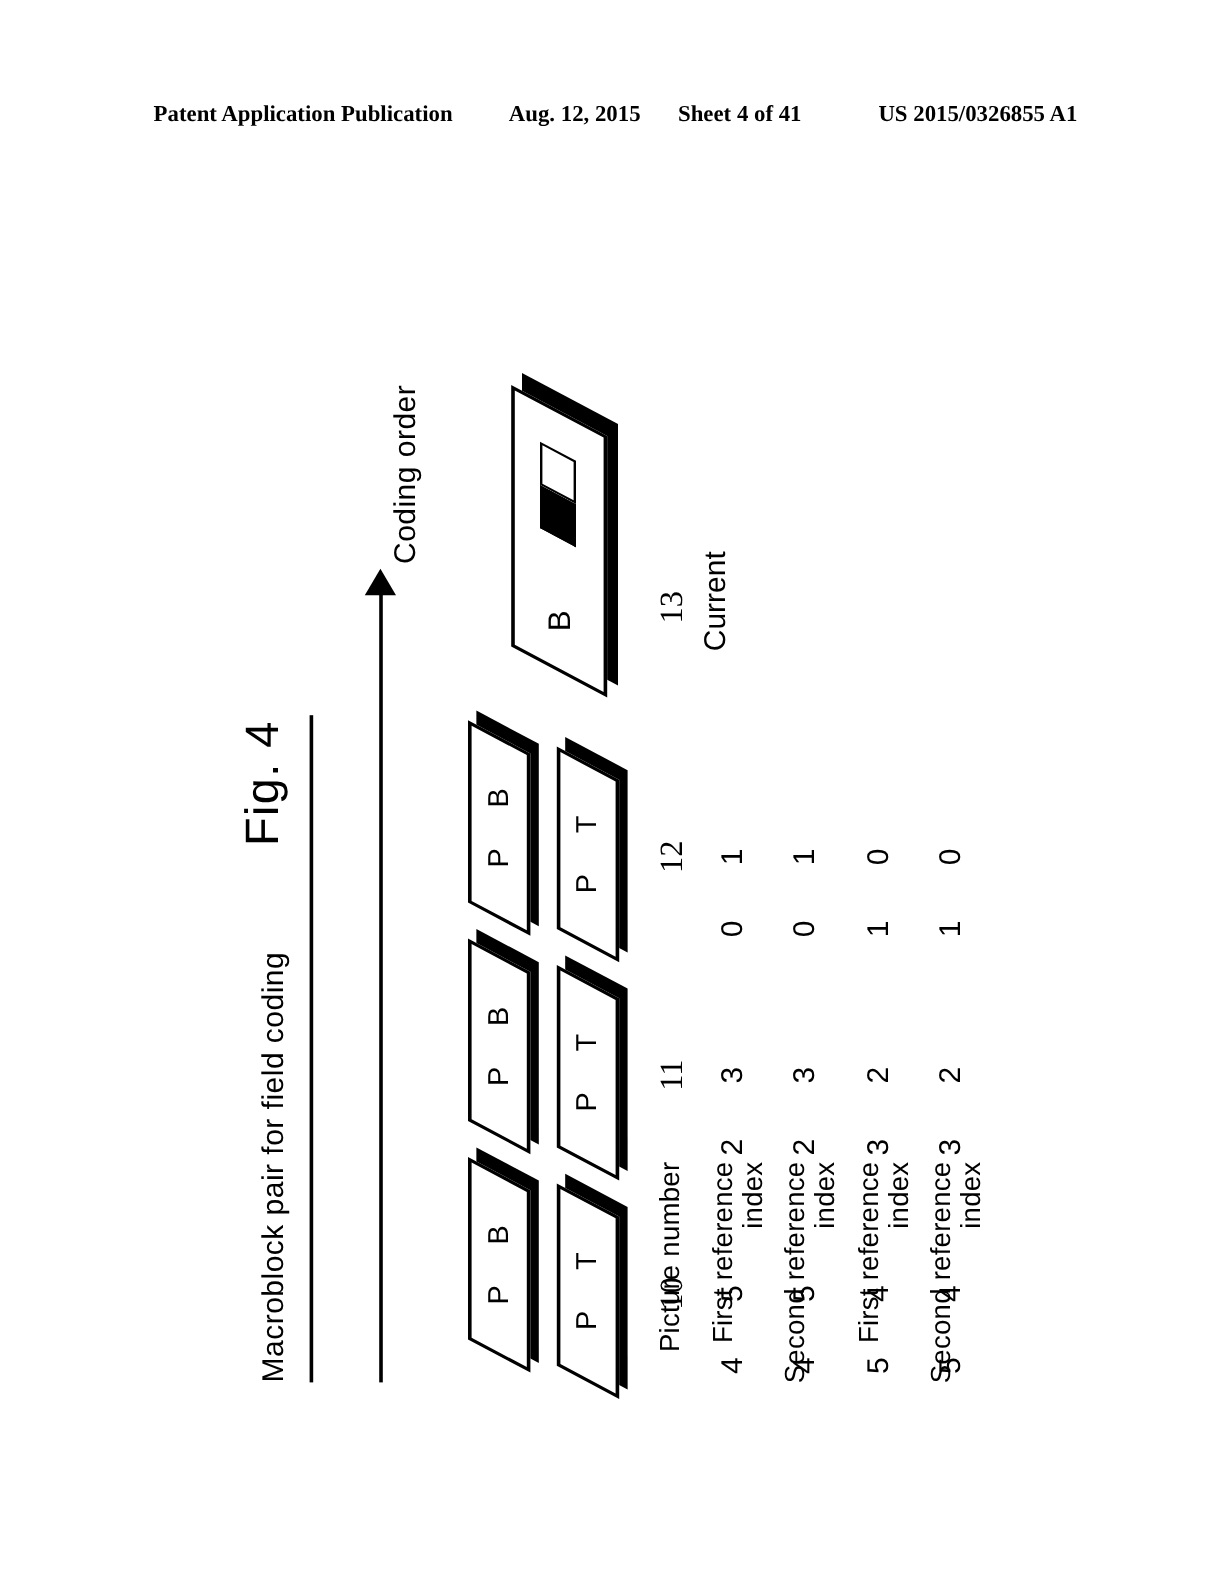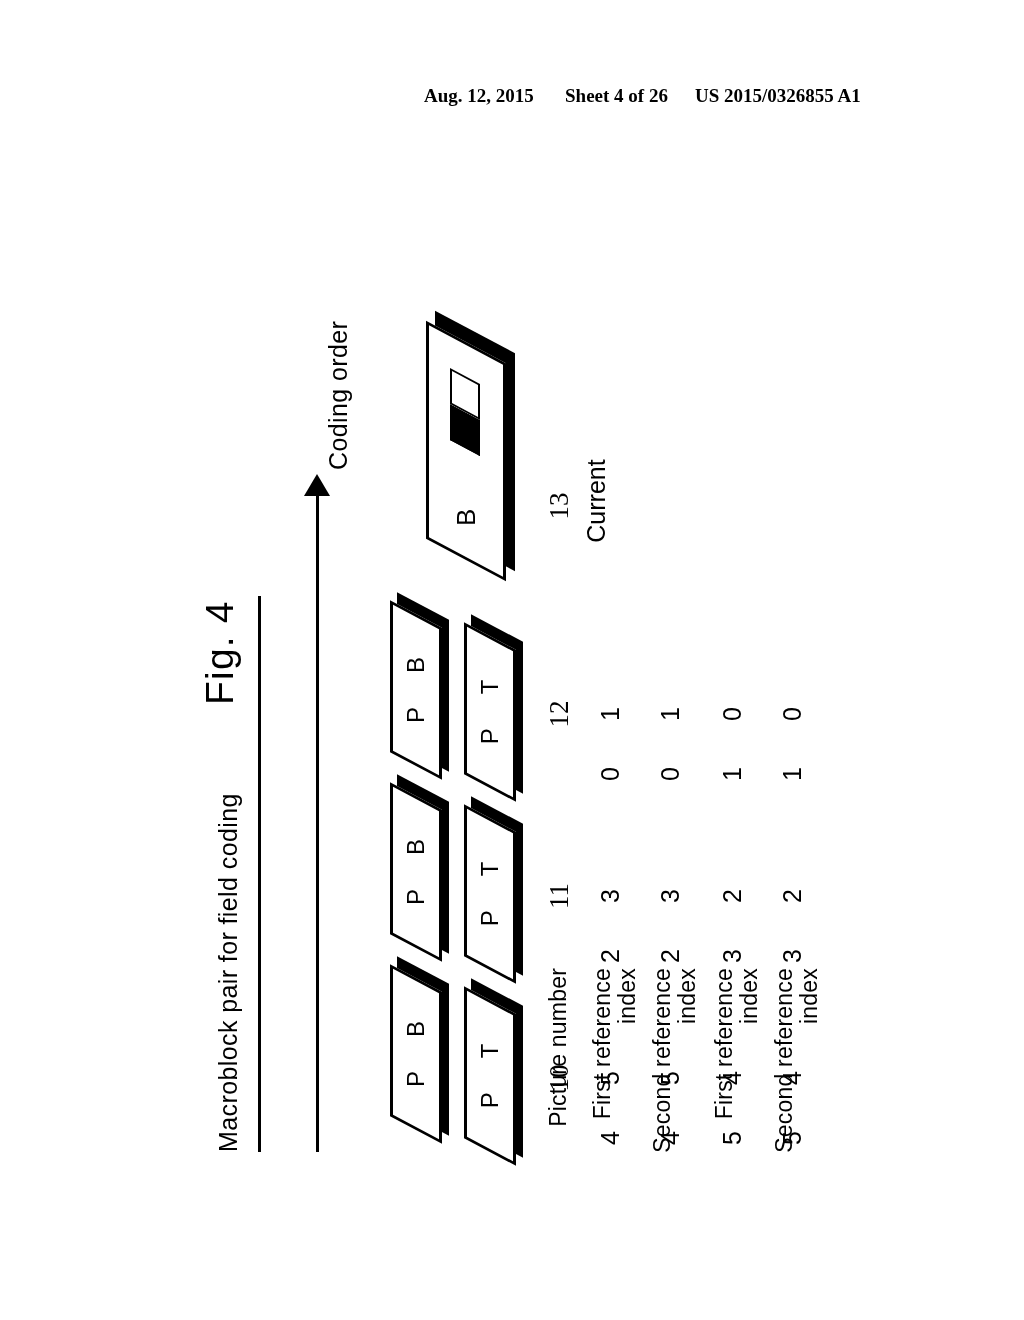--- a/index.html
+++ b/index.html
@@ -25,21 +25,21 @@
     height: 34px;
     font-family: "Liberation Serif", serif;
     font-weight: bold;
     font-size: 19px;
     letter-spacing: 0px;
     white-space: nowrap;
   }
   #patent-header .hdr-pub  { position: absolute; left: 128px;  top: 0; }
   #patent-header .hdr-date { position: absolute; left: 424px;  top: 0; }
   #patent-header .hdr-sheet{ position: absolute; left: 565px;  top: 0; }
-  #patent-header .hdr-num  { position: absolute; left: 695px;  top: 0; }
+  #patent-header .hdr-num  { position: absolute; left: 732px;  top: 0; }
 
   
   #figure-rotated-wrap {
     position: absolute;
     left: 0px;
     top: 0px;
     width: 1024px;
     height: 1320px;
   }
   #figure-canvas {
@@ -248,22 +248,23 @@
     position: absolute;
     font-size: 27px;
     font-family: "Liberation Serif", serif;
     text-align: center;
   }
 </style>
 </head>
 <body>
 
 <div id="patent-header">
+  <span class="hdr-pub">Patent Application Publication</span>
   <span class="hdr-date">Aug. 12, 2015</span>
-  <span class="hdr-sheet">Sheet 4 of 26</span>
+  <span class="hdr-sheet">Sheet 4 of 41</span>
   <span class="hdr-num">US 2015/0326855 A1</span>
 </div>
 
 <div id="figure-rotated-wrap">
   <div id="figure-canvas">
 
     <div id="fig-title-row">
       <span id="fig-subtitle">Macroblock pair for field coding</span>
       <span id="fig-number">Fig. 4</span>
       <div id="fig-title-underline"></div>

